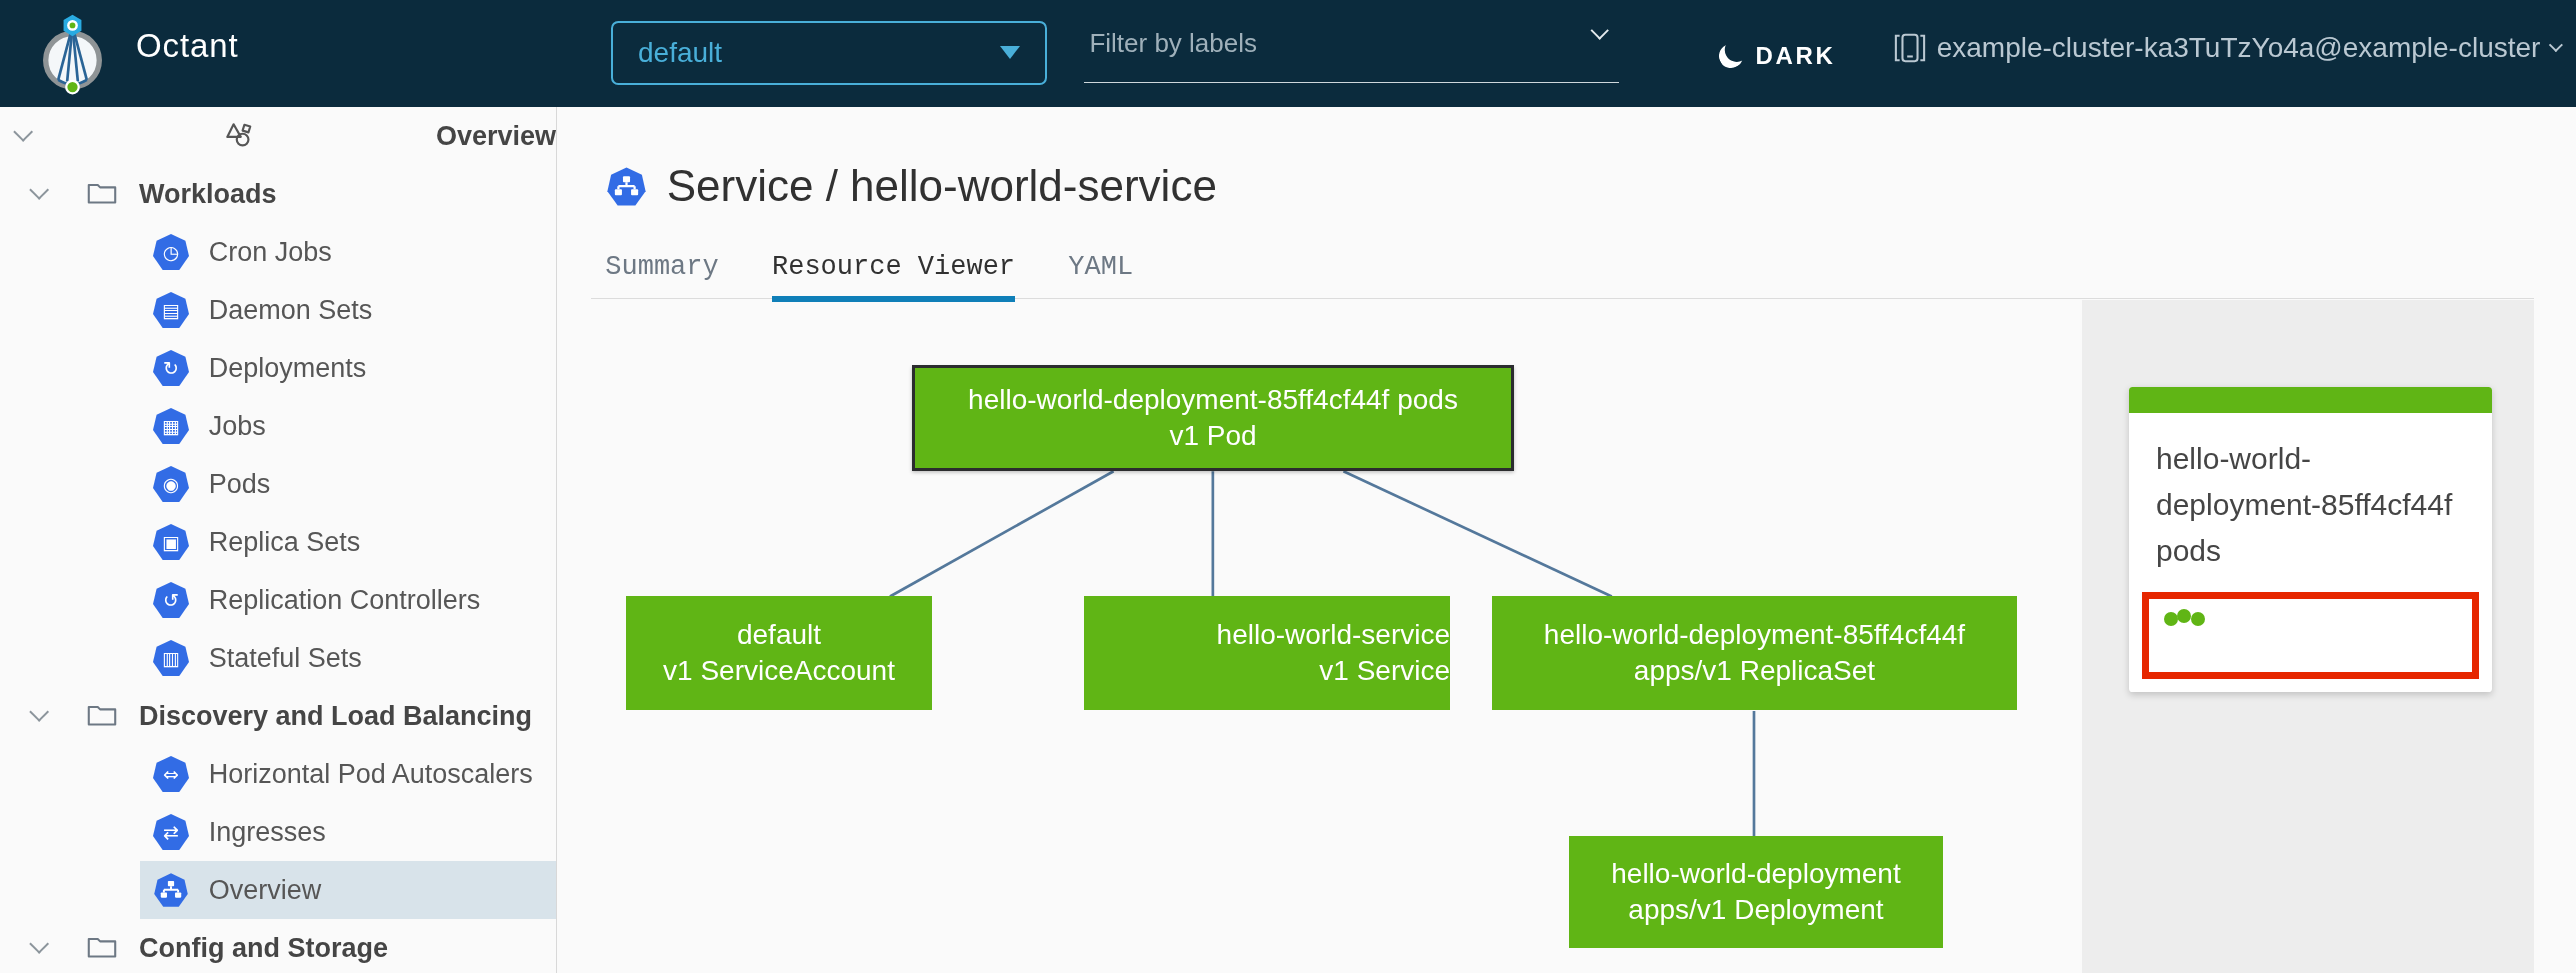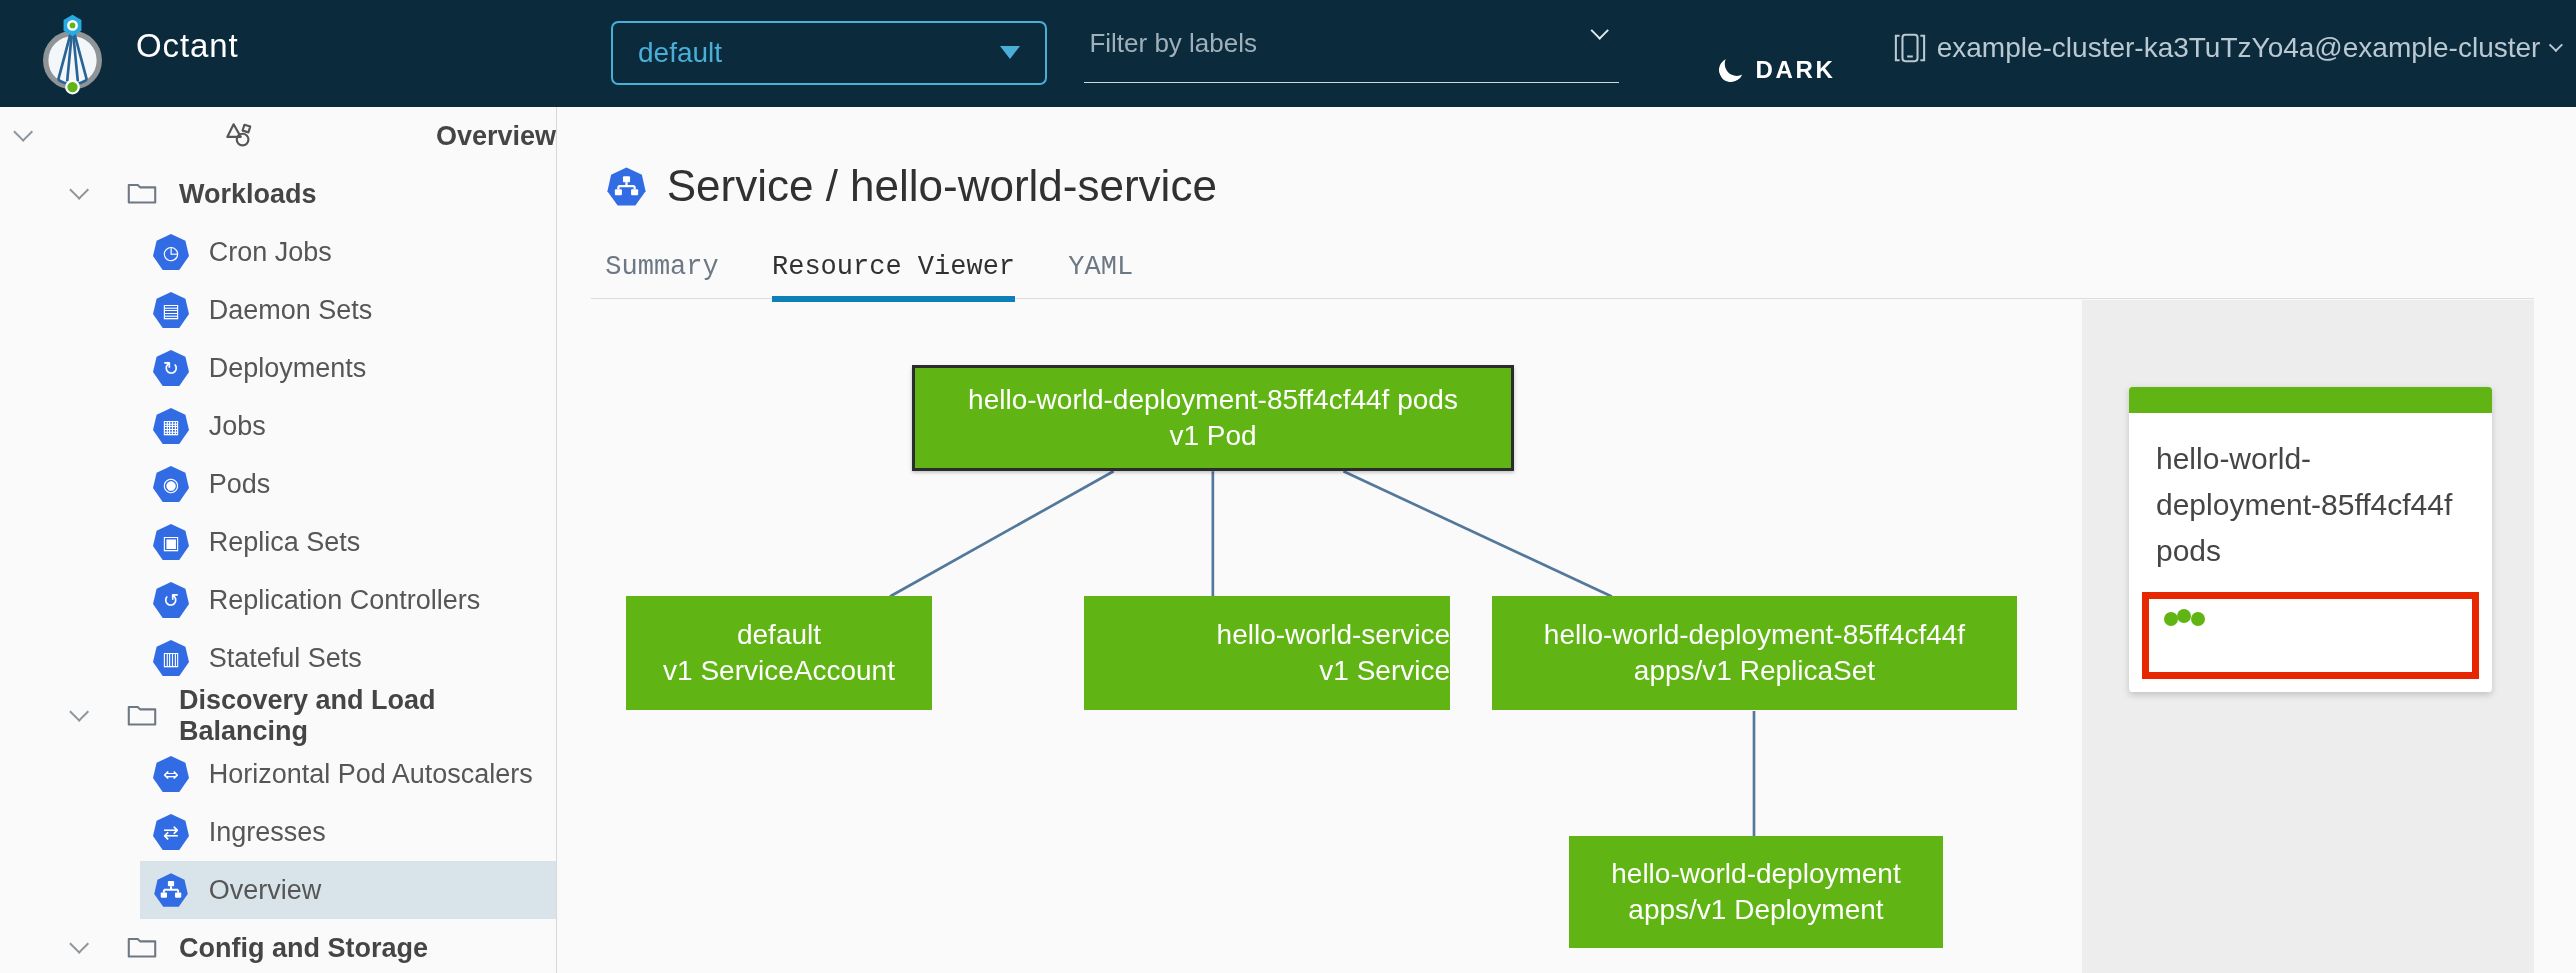--- a/index.html
+++ b/index.html
@@ -14,34 +14,34 @@
   .ns-select{position:absolute;left:611px;top:20.6px;width:436px;height:64px;
     border:2.2px solid var(--accent,#49afd9);border-radius:7.2px;display:flex;align-items:center;
     color:var(--accent,#49afd9);font-size:28px;padding:0 25px;cursor:pointer;}
   .ns-caret{margin-left:auto;width:0;height:0;border-left:10.7px solid transparent;
     border-right:10.7px solid transparent;border-top:13.4px solid var(--accent,#49afd9);}
   .filter{position:absolute;left:1084px;top:28px;width:535px;height:55px;
     border-bottom:1.8px solid #cfd8dc;display:flex;align-items:flex-start;}
   .filter-text{color:#9fb0ba;font-size:26px;padding-left:5.4px;}
   .filter-chev{margin-left:auto;margin-right:12.5px;width:13.4px;height:13.4px;
     border-right:2.7px solid #e5ebee;border-bottom:2.7px solid #e5ebee;transform:rotate(45deg) translate(-2.7px,-2.7px);}
-  .dark-toggle{position:absolute;left:1719px;top:16px;height:107px;display:flex;align-items:center;cursor:pointer;}
+  .dark-toggle{position:absolute;left:1719px;top:2px;height:107px;display:flex;align-items:center;cursor:pointer;}
   .moon{width:24px;height:24px;border-radius:50%;box-shadow:inset 8px -2.7px 0 0 #fff;transform:rotate(-28deg);}
   .dark-label{color:#fff;font-size:24px;font-weight:700;letter-spacing:2.7px;margin-left:12.5px;}
   .cluster-select{position:absolute;left:1894px;top:0;height:96px;display:flex;align-items:center;cursor:pointer;}
   .cluster-label{color:#bac8d2;font-size:28px;margin-left:10.7px;}
   .cluster-chev{width:9.8px;height:9.8px;border-right:2.2px solid #bac8d2;border-bottom:2.2px solid #bac8d2;
     transform:rotate(45deg);margin-left:10.7px;margin-top:-5.4px;}
 
   
   .sidebar{position:absolute;left:0;top:107px;width:557px;bottom:0;background:#fafafa;
     border-right:1.8px solid #d8d8d8;}
   .side-row{height:58px;display:flex;align-items:center;cursor:pointer;color:#565656;font-size:27px;}
   .side-row.lvl0{padding-left:16px;justify-content:space-between;}
-  .side-row.lvl1{padding-left:72px;}
+  .side-row.lvl1{padding-left:32px;}
   .side-row.lvl2{padding-left:153px;}
   .side-row.group .side-label{font-weight:700;color:#454545;}
   .side-row.selected{background:linear-gradient(to right,transparent 140px,var(--sel-bg,#d8e3ea) 140px);}
   .exp-chev{width:14.3px;height:14.3px;border-right:2.2px solid #8c959c;border-bottom:2.2px solid #8c959c;
     transform:rotate(45deg);margin-top:-7.2px;flex:none;}
   .side-row.lvl0 .exp-chev{margin-right:32px;}
   .side-row.lvl1 .exp-chev{margin-right:39px;}
   .side-icon{flex:none;display:flex;align-items:center;justify-content:center;margin-right:19.7px;}
   .k8s-badge{width:36px;height:36px;background:var(--k8s-blue,#326ce5);display:flex;align-items:center;justify-content:center;
     clip-path:polygon(50% 0%,90% 19%,100% 61%,73% 100%,27% 100%,0% 61%,10% 19%);}

